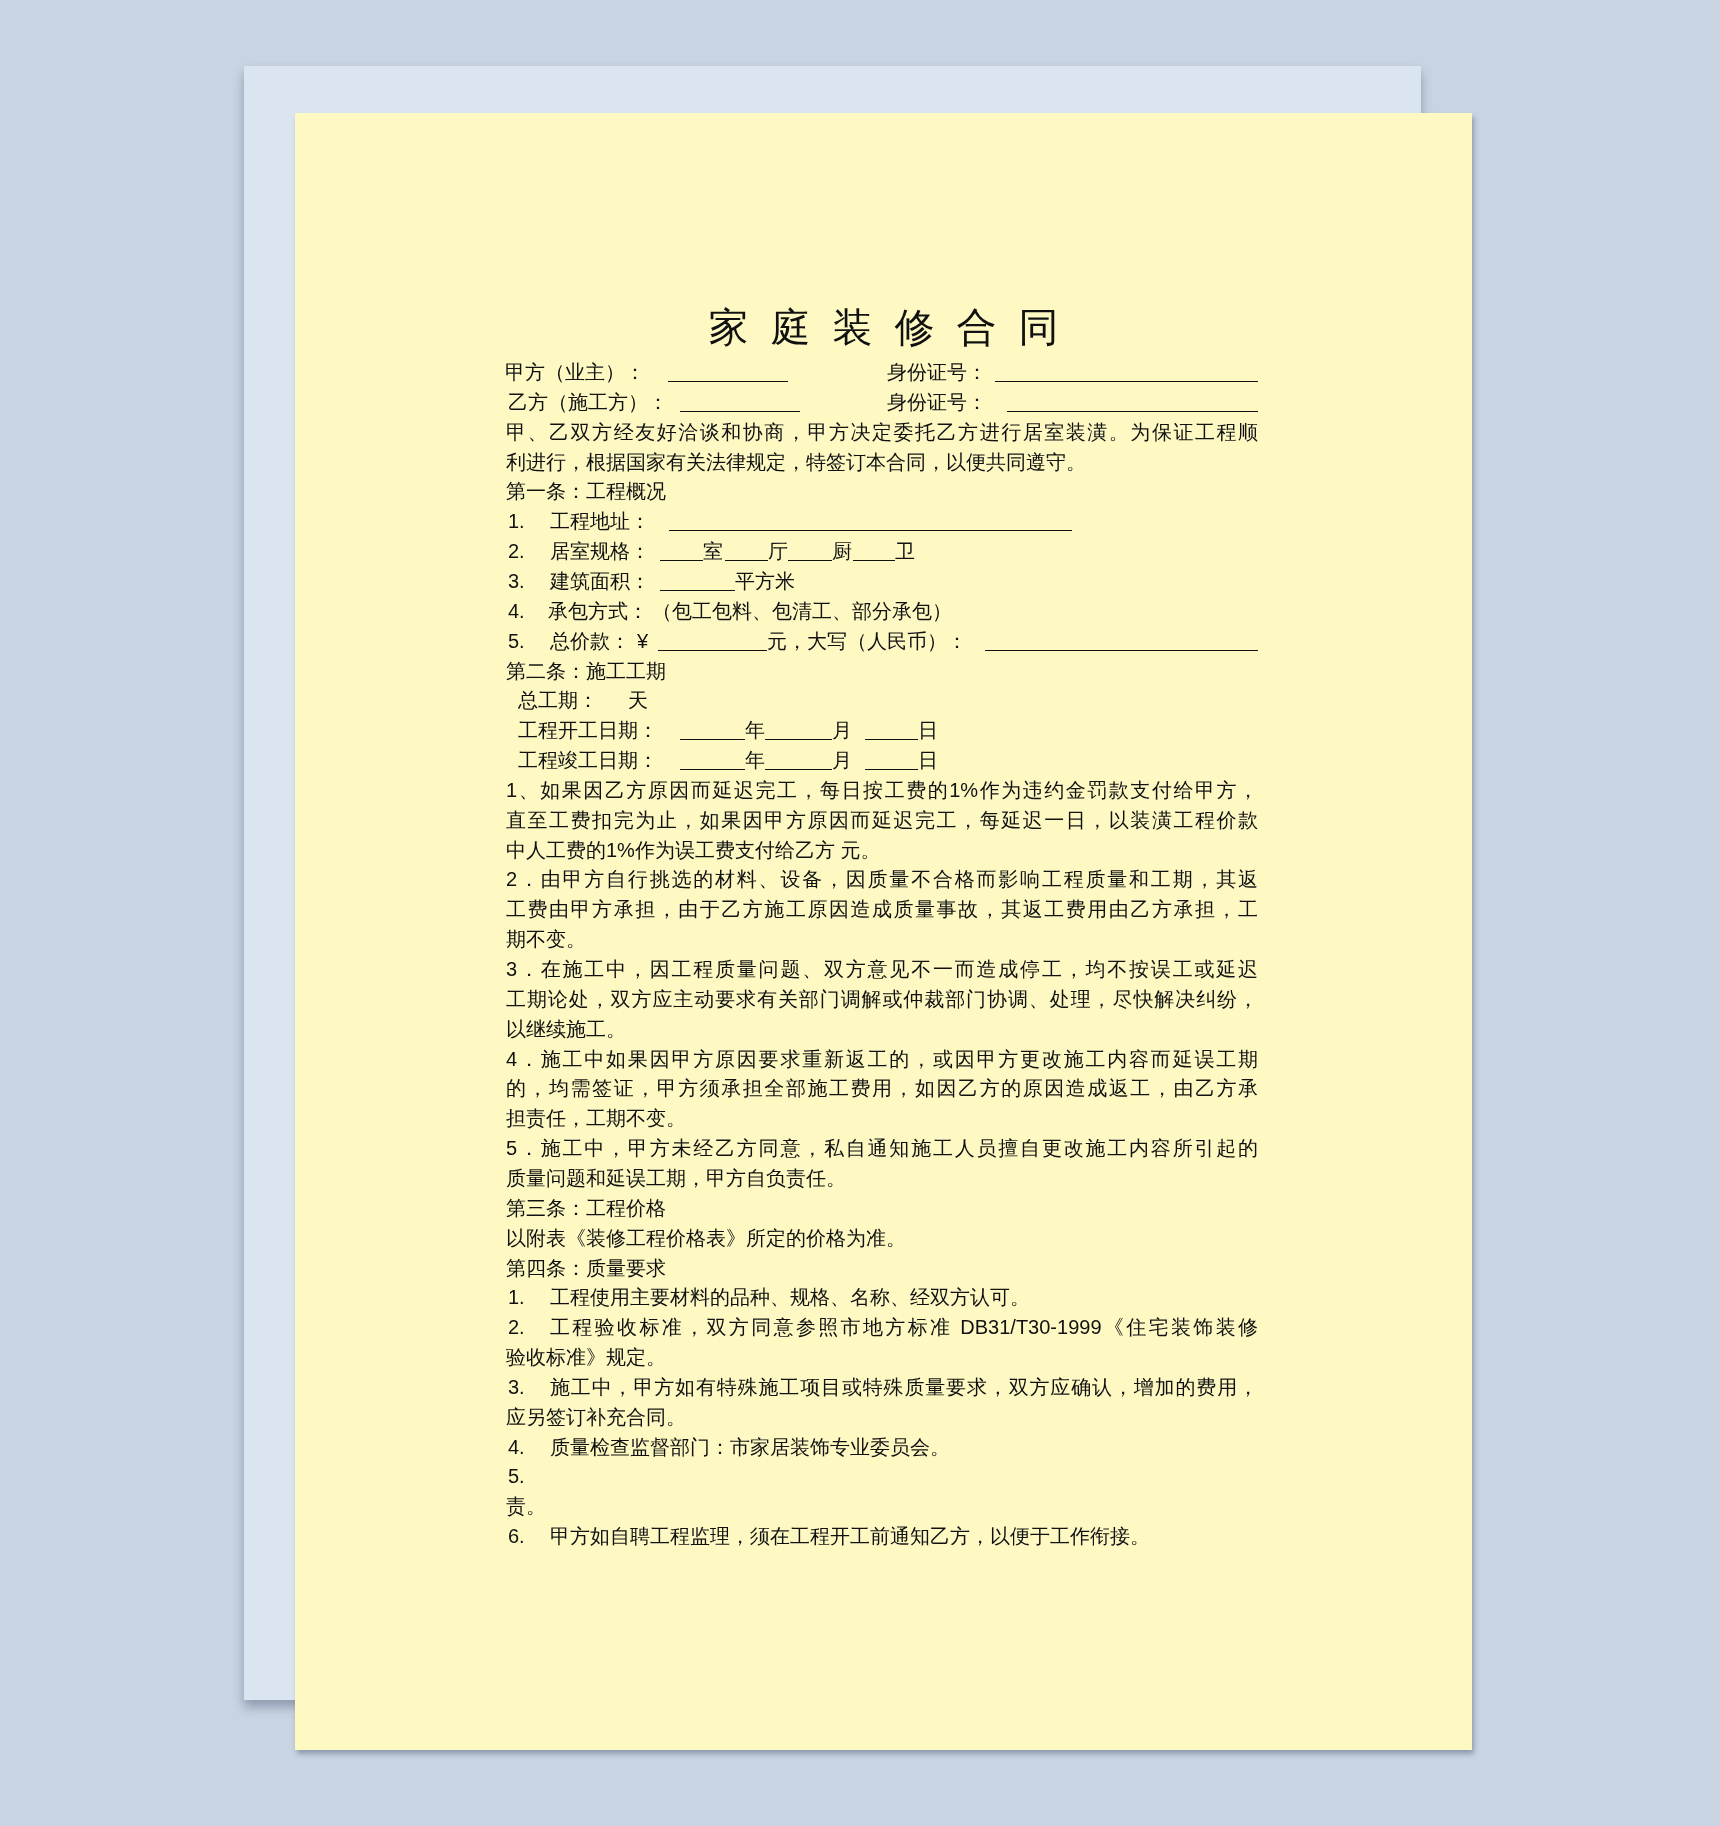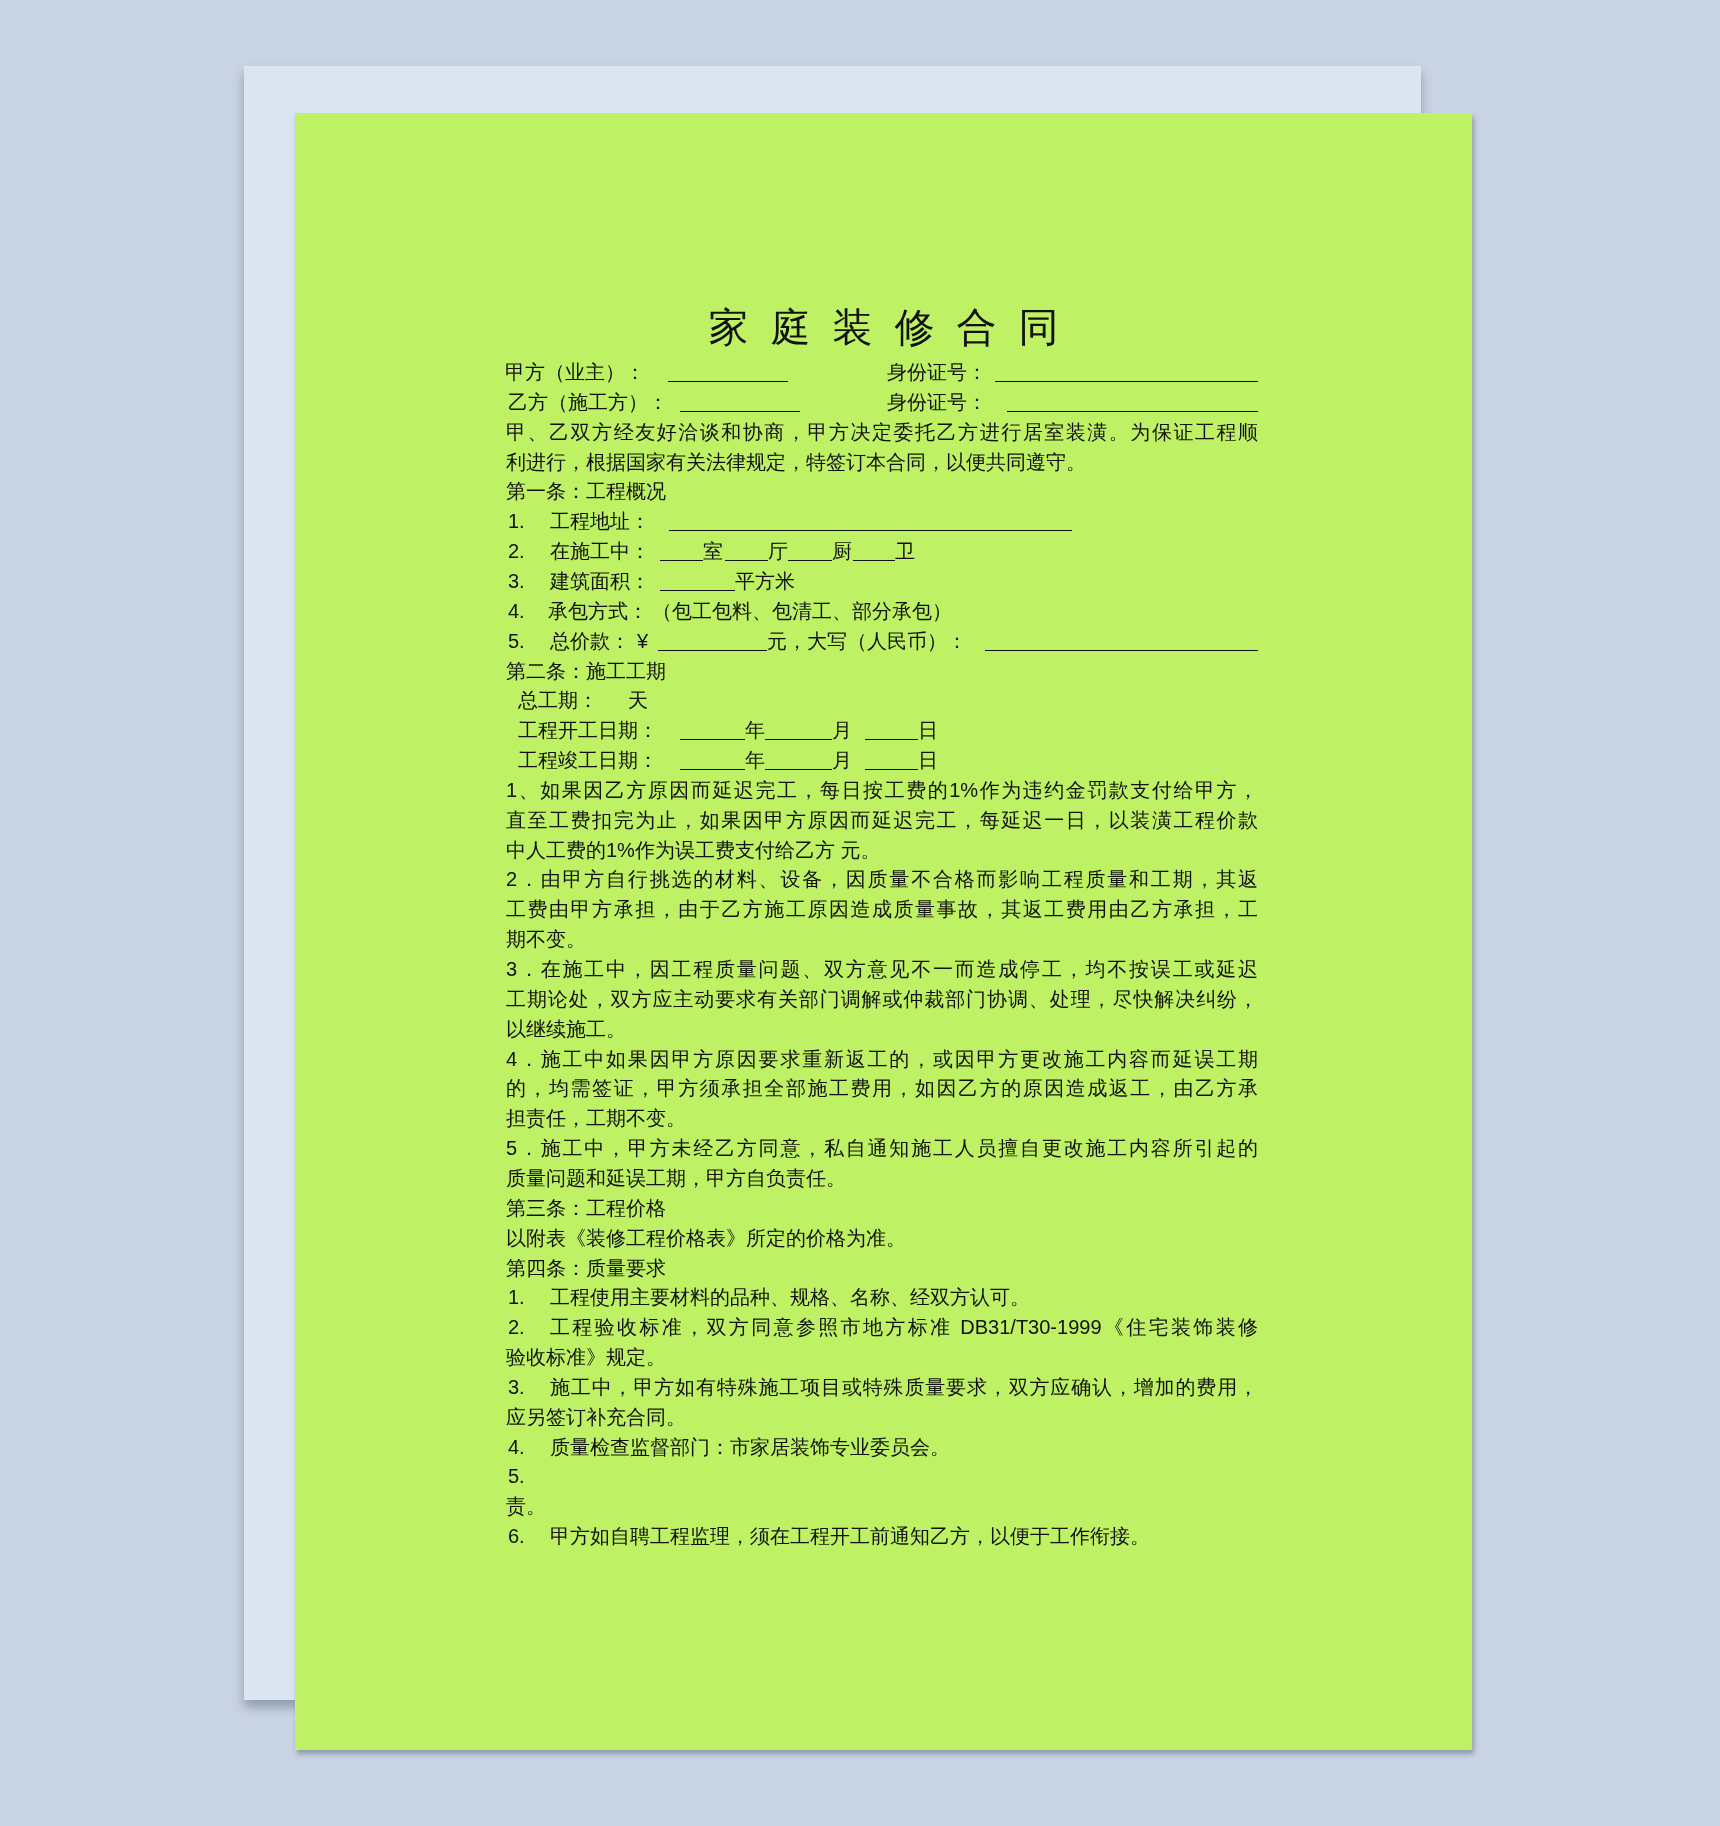--- a/index.html
+++ b/index.html
@@ -9,21 +9,21 @@
     font-family: "Liberation Sans", "DejaVu Sans", sans-serif;
     color: #111;
   }
   .back-page {
     position: absolute; left: 244px; top: 66px; width: 1177px; height: 1634px;
     background: #dbe5f2;
     box-shadow: 0 7px 10px rgba(70, 85, 110, 0.45);
   }
   .front-page {
     position: absolute; left: 295px; top: 113px; width: 1177px; height: 1637px;
-    background: #bef264;
+    background: #fef9c3;
     box-shadow: 2px 4px 5px rgba(70, 85, 110, 0.45);
   }
   .title {
     position: absolute; left: 0; top: 191px; width: 1177px; height: 48px;
     line-height: 48px; text-align: center;
     font-family: "Liberation Serif", "DejaVu Serif", serif;
     font-size: 40px; letter-spacing: 22px; padding-left: 22px; box-sizing: border-box;
     color: #111;
   }
   .ln {
@@ -62,21 +62,21 @@
   <div class="ln" style="left:211px; top:334px;">利进行，根据国家有关法律规定，特签订本合同，以便共同遵守。</div>
   <div class="ln just" style="left:211px; top:304px;">甲、乙双方经友好洽谈和协商，甲方决定委托乙方进行居室装潢。为保证工程顺</div>
 
   <div class="ln" style="left:211px; top:363px;">第一条：工程概况</div>
 
   <div class="ln" style="left:213px; top:393px;">1.</div>
   <div class="ln" style="left:255px; top:393px;">工程地址：</div>
   <div class="blank" style="left:374px; top:417px; width:403px;"></div>
 
   <div class="ln" style="left:213px; top:423px;">2.</div>
-  <div class="ln" style="left:255px; top:423px;">在施工中：</div>
+  <div class="ln" style="left:255px; top:423px;">居室规格：</div>
   <div class="blank" style="left:365px; top:447px; width:43px;"></div>
   <div class="ln" style="left:408px; top:423px;">室</div>
   <div class="blank" style="left:430px; top:447px; width:43px;"></div>
   <div class="ln" style="left:473px; top:423px;">厅</div>
   <div class="blank" style="left:493px; top:447px; width:44px;"></div>
   <div class="ln" style="left:537px; top:423px;">厨</div>
   <div class="blank" style="left:558px; top:447px; width:42px;"></div>
   <div class="ln" style="left:600px; top:423px;">卫</div>
 
   <div class="ln" style="left:213px; top:453px;">3.</div>

